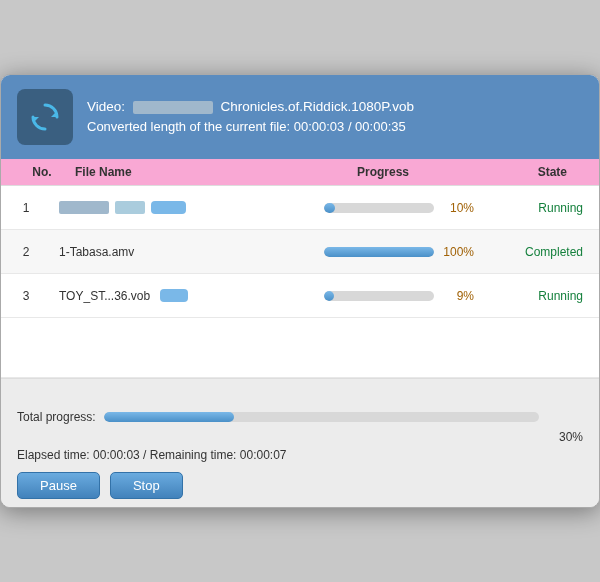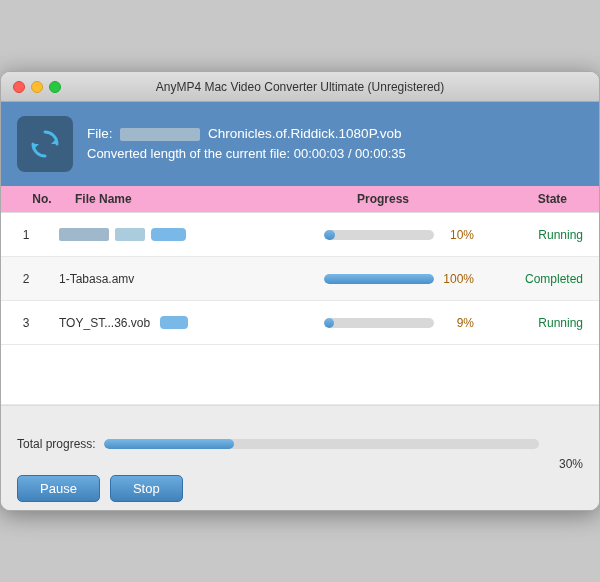--- a/index.html
+++ b/index.html
@@ -249,41 +249,33 @@
       color: #333;
       padding: 0 8px;
       text-align: center;
     }
   </style>
 </head>
 <body>
 
 <div class="window">
 
-  <div class="title-bar">
-    <div class="traffic-lights">
-      <div class="traffic-light tl-close"></div>
-      <div class="traffic-light tl-minimize"></div>
-      <div class="traffic-light tl-maximize"></div>
-    </div>
-    <span class="title-bar-text">AnyMP4 Mac Video Converter Ultimate (Unregistered)</span>
-  </div>
 
   <div class="header-banner">
     <div class="convert-icon">
       <svg viewBox="0 0 36 36" fill="none" xmlns="http://www.w3.org/2000/svg">
         <path d="M18 6 A12 12 0 0 1 30 18" stroke="#4ab8e8" stroke-width="3" fill="none" stroke-linecap="round"></path>
         <path d="M18 30 A12 12 0 0 1 6 18" stroke="#4ab8e8" stroke-width="3" fill="none" stroke-linecap="round"></path>
         <polygon points="30,12 30,18 24,18" fill="#4ab8e8"></polygon>
         <polygon points="6,24 6,18 12,18" fill="#4ab8e8"></polygon>
       </svg>
     </div>
     <div class="header-info">
       <div class="filename">
-        <span>File:</span>
+        <span>Video:</span>
         <span class="redacted-block" style="width:80px; margin: 0 4px;"></span>
         <span>Chronicles.of.Riddick.1080P.vob</span>
       </div>
       <div>Converted length of the current file: 00:00:03 / 00:00:35</div>
     </div>
   </div>
 
   <div class="table-area">
     <div class="table-header">
       <div class="table-header-cell center">No.</div>
@@ -341,20 +333,23 @@
   </div>
 
   <div class="bottom-area">
     <div class="total-progress-row">
       <span class="total-progress-label">Total progress:</span>
       <div class="total-progress-bar-bg">
         <div class="total-progress-bar-fill" style="width:30%;"></div>
       </div>
       <span class="total-progress-pct">30%</span>
     </div>
+    <div class="elapsed-row">
+      <span>Elapsed time: 00:00:03 / Remaining time: 00:00:07</span>
+    </div>
     <div class="after-done-row">
       <div class="buttons-right">
         <button class="btn btn-blue">Pause</button>
         <button class="btn btn-blue">Stop</button>
       </div>
     </div>
   </div>
 </div>
 
 </body></html>

